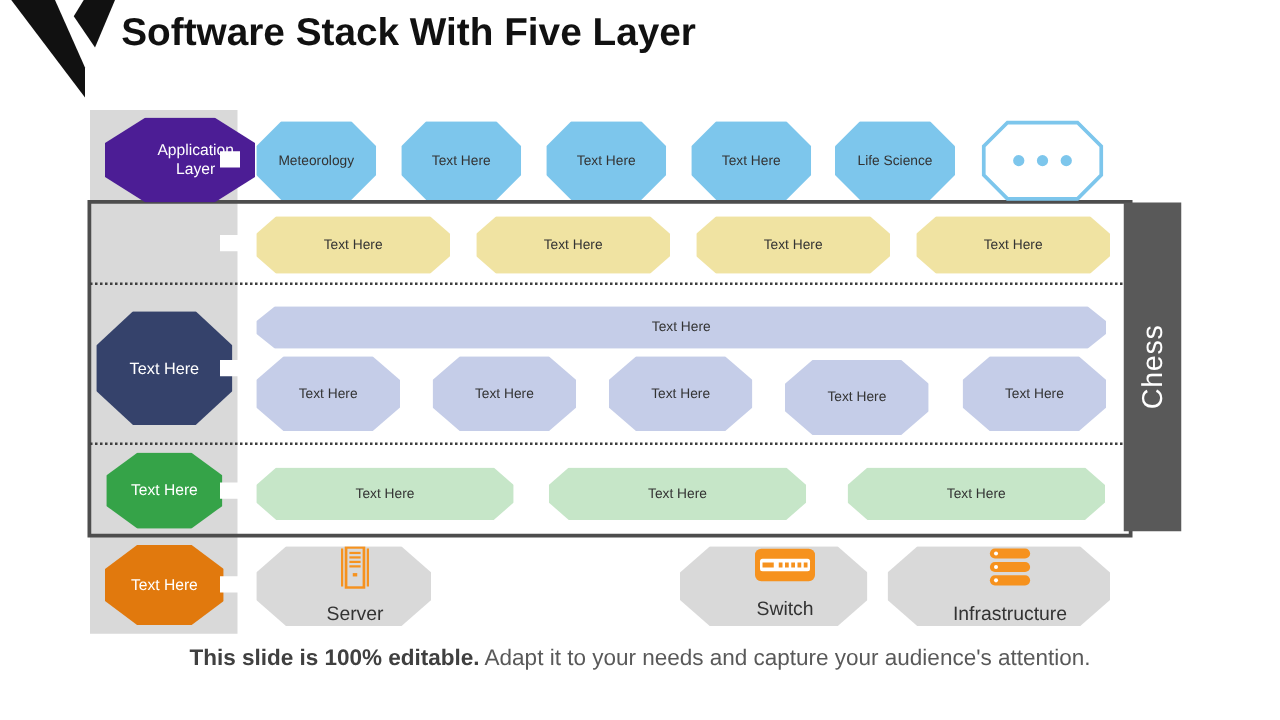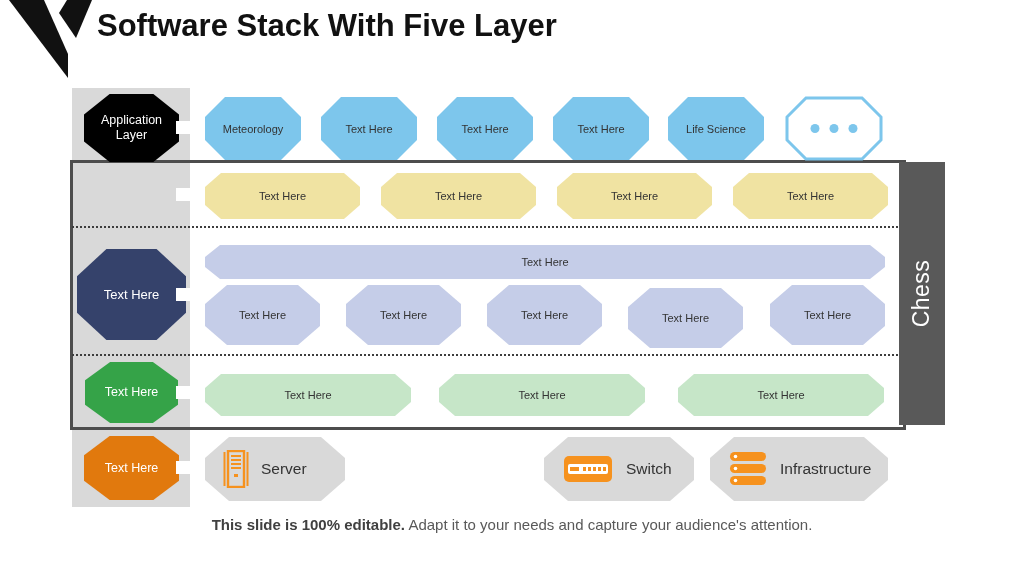--- a/index.html
+++ b/index.html
@@ -22,27 +22,27 @@
   .oct-item{clip-path:polygon(20px 0,calc(100% - 20px) 0,100% 20px,100% calc(100% - 20px),
             calc(100% - 20px) 100%,20px 100%,0 calc(100% - 20px),0 20px);}
   .oct-small{clip-path:polygon(22px 0,calc(100% - 22px) 0,100% 19px,100% calc(100% - 19px),
             calc(100% - 22px) 100%,22px 100%,0 calc(100% - 19px),0 19px);}
   .oct-flat{clip-path:polygon(16px 0,calc(100% - 16px) 0,100% 14px,100% calc(100% - 14px),
             calc(100% - 16px) 100%,16px 100%,0 calc(100% - 14px),0 14px);}
   .oct-bar{clip-path:polygon(15px 0,calc(100% - 15px) 0,100% 12px,100% calc(100% - 12px),
             calc(100% - 15px) 100%,15px 100%,0 calc(100% - 12px),0 12px);}
   .oct-gray{clip-path:polygon(24px 0,calc(100% - 24px) 0,100% 21px,100% calc(100% - 21px),
             calc(100% - 24px) 100%,24px 100%,0 calc(100% - 21px),0 21px);
-            justify-content:flex-start;gap:12px;padding-left:18px;box-sizing:border-box;font-size:15.5px;}
-  .c-blue{background:#000000;} .c-gold{background:#d0b42a;} .c-navy{background:#35426b;}
+            justify-content:flex-start;gap:12px;padding-left:18px;box-sizing:border-box;font-size:15.5px;flex-direction:column;}
+  .c-blue{background:#4c1d95;padding-left:25px;} .c-gold{background:#d0b42a;} .c-navy{background:#35426b;}
   .c-green{background:#35a348;} .c-orange{background:#e1790d;}
   .i-blue{background:#7dc6ec;} .i-yellow{background:#f0e3a2;} .i-lav{background:#c5cde8;}
   .i-green{background:#c6e6c8;} .i-gray{background:#d9d9d9;}
   .footer{position:absolute;left:0;top:516px;width:1024px;text-align:center;
-          font-size:15px;color:#595959;}
+          font-size:18px;color:#595959;}
   .footer b{color:#404040;}
 </style>
 </head>
 <body>
 
 <div class="slide">
 
   <svg class="abs" style="left:4px;top:0;width:92px;height:80px" viewBox="0 0 92 80">
     <polygon points="5,0 40,0 64,54 64,78" fill="#111"></polygon>
     <polygon points="63,0 88,0 72,38 55,13" fill="#111"></polygon>

